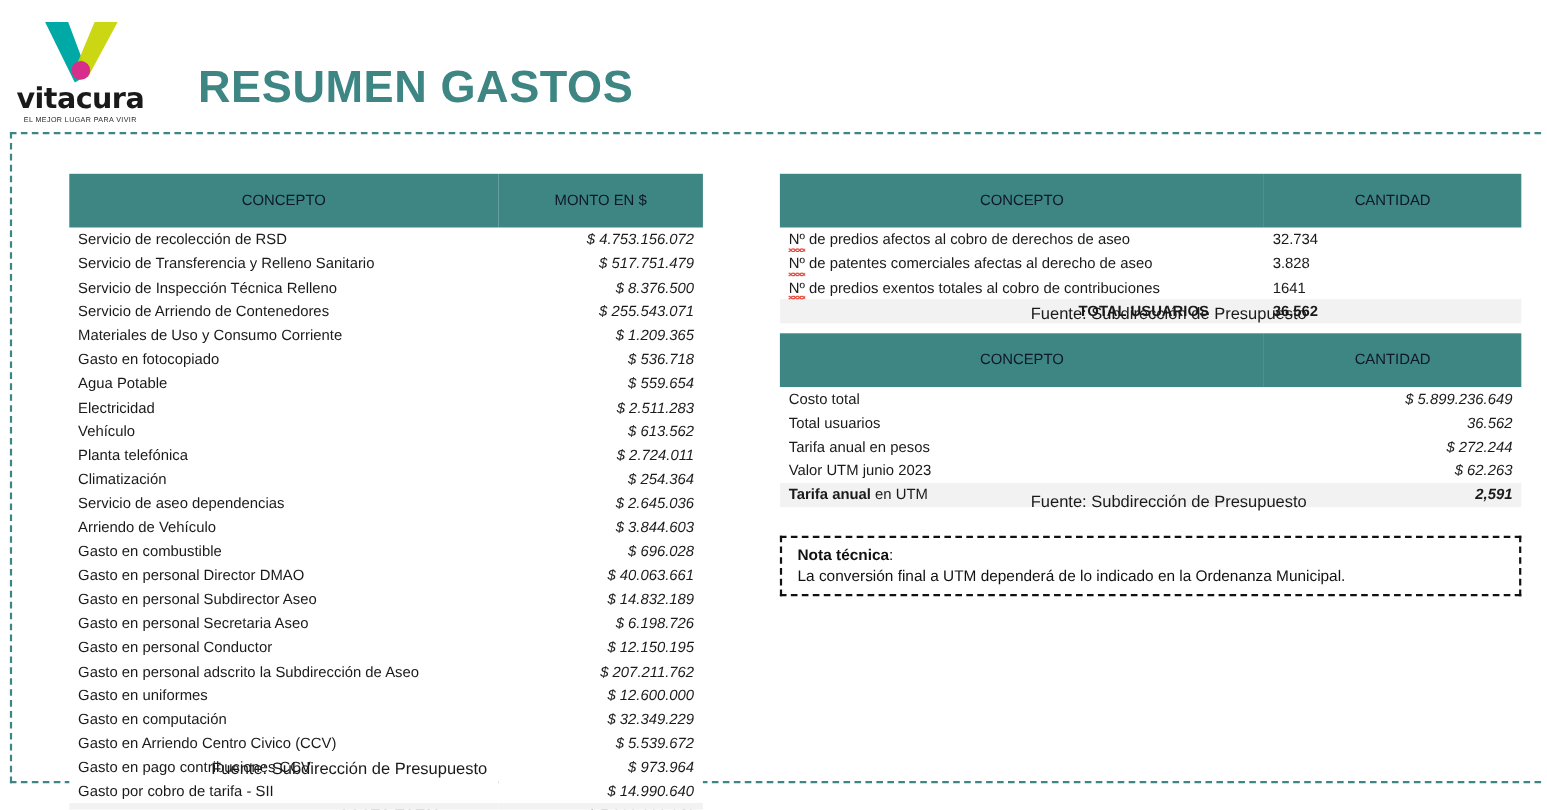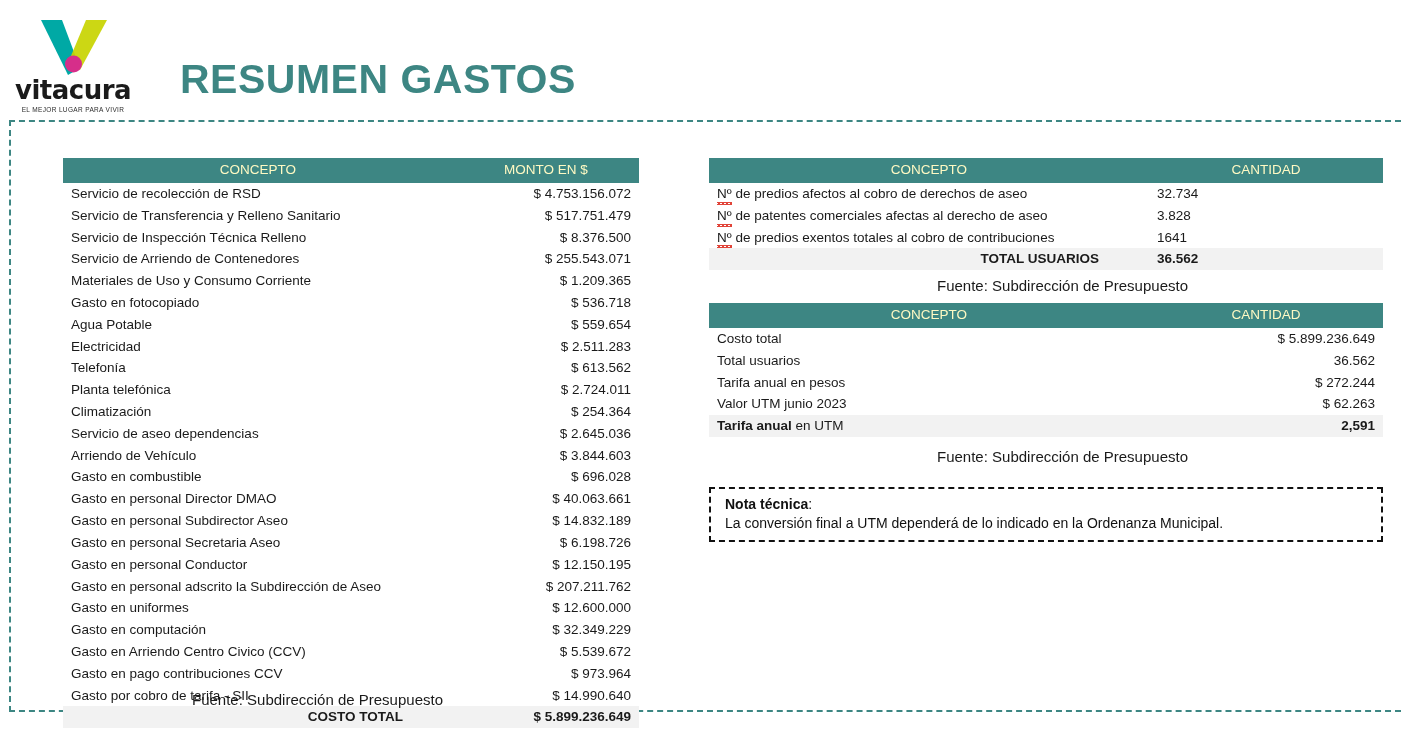--- a/index.html
+++ b/index.html
@@ -51,36 +51,36 @@
     left: 9px; top: 120px;
     width: 1392px; height: 592px;
     border: 2px dashed #3D8683;
     border-right: none;
   }
 
   
   .tbl { position: absolute; border-collapse: collapse; table-layout: fixed; }
   .tbl th {
     background: #3D8683;
-    color: #fef9c3;
+    color: #0f172a;
     font-weight: normal;
     font-size: 13.5px;
-    padding: 4px 8px;
+    padding: 16px 8px;
     text-align: center;
     line-height: 1.25;
   }
   .tbl td {
     font-size: 13.5px;
     color: #1a1a1a;
     padding: 2px 8px;
     line-height: 1.32;
     background: #ffffff;
     white-space: nowrap;
   }
-  .tbl td.num { text-align: right; }
+  .tbl td.num { text-align: right; font-style: italic; }
   .tbl td.num-center { text-align: left; }
   .tbl tr.total-row td {
     background: #F2F2F2;
     font-weight: bold;
   }
   .tbl tr.total-row td.label { text-align: right; padding-right: 50px; }
   .tbl tr.total-row td.label-left { text-align: left; }
 
   
   .sp {
@@ -196,21 +196,21 @@
         </tr>
         <tr>
           <td>Agua Potable</td>
           <td class="num">$ 559.654</td>
         </tr>
         <tr>
           <td>Electricidad</td>
           <td class="num">$ 2.511.283</td>
         </tr>
         <tr>
-          <td>Telefonía</td>
+          <td>Vehículo</td>
           <td class="num">$ 613.562</td>
         </tr>
         <tr>
           <td>Planta telefónica</td>
           <td class="num">$ 2.724.011</td>
         </tr>
         <tr>
           <td>Climatización</td>
           <td class="num">$ 254.364</td>
         </tr>

